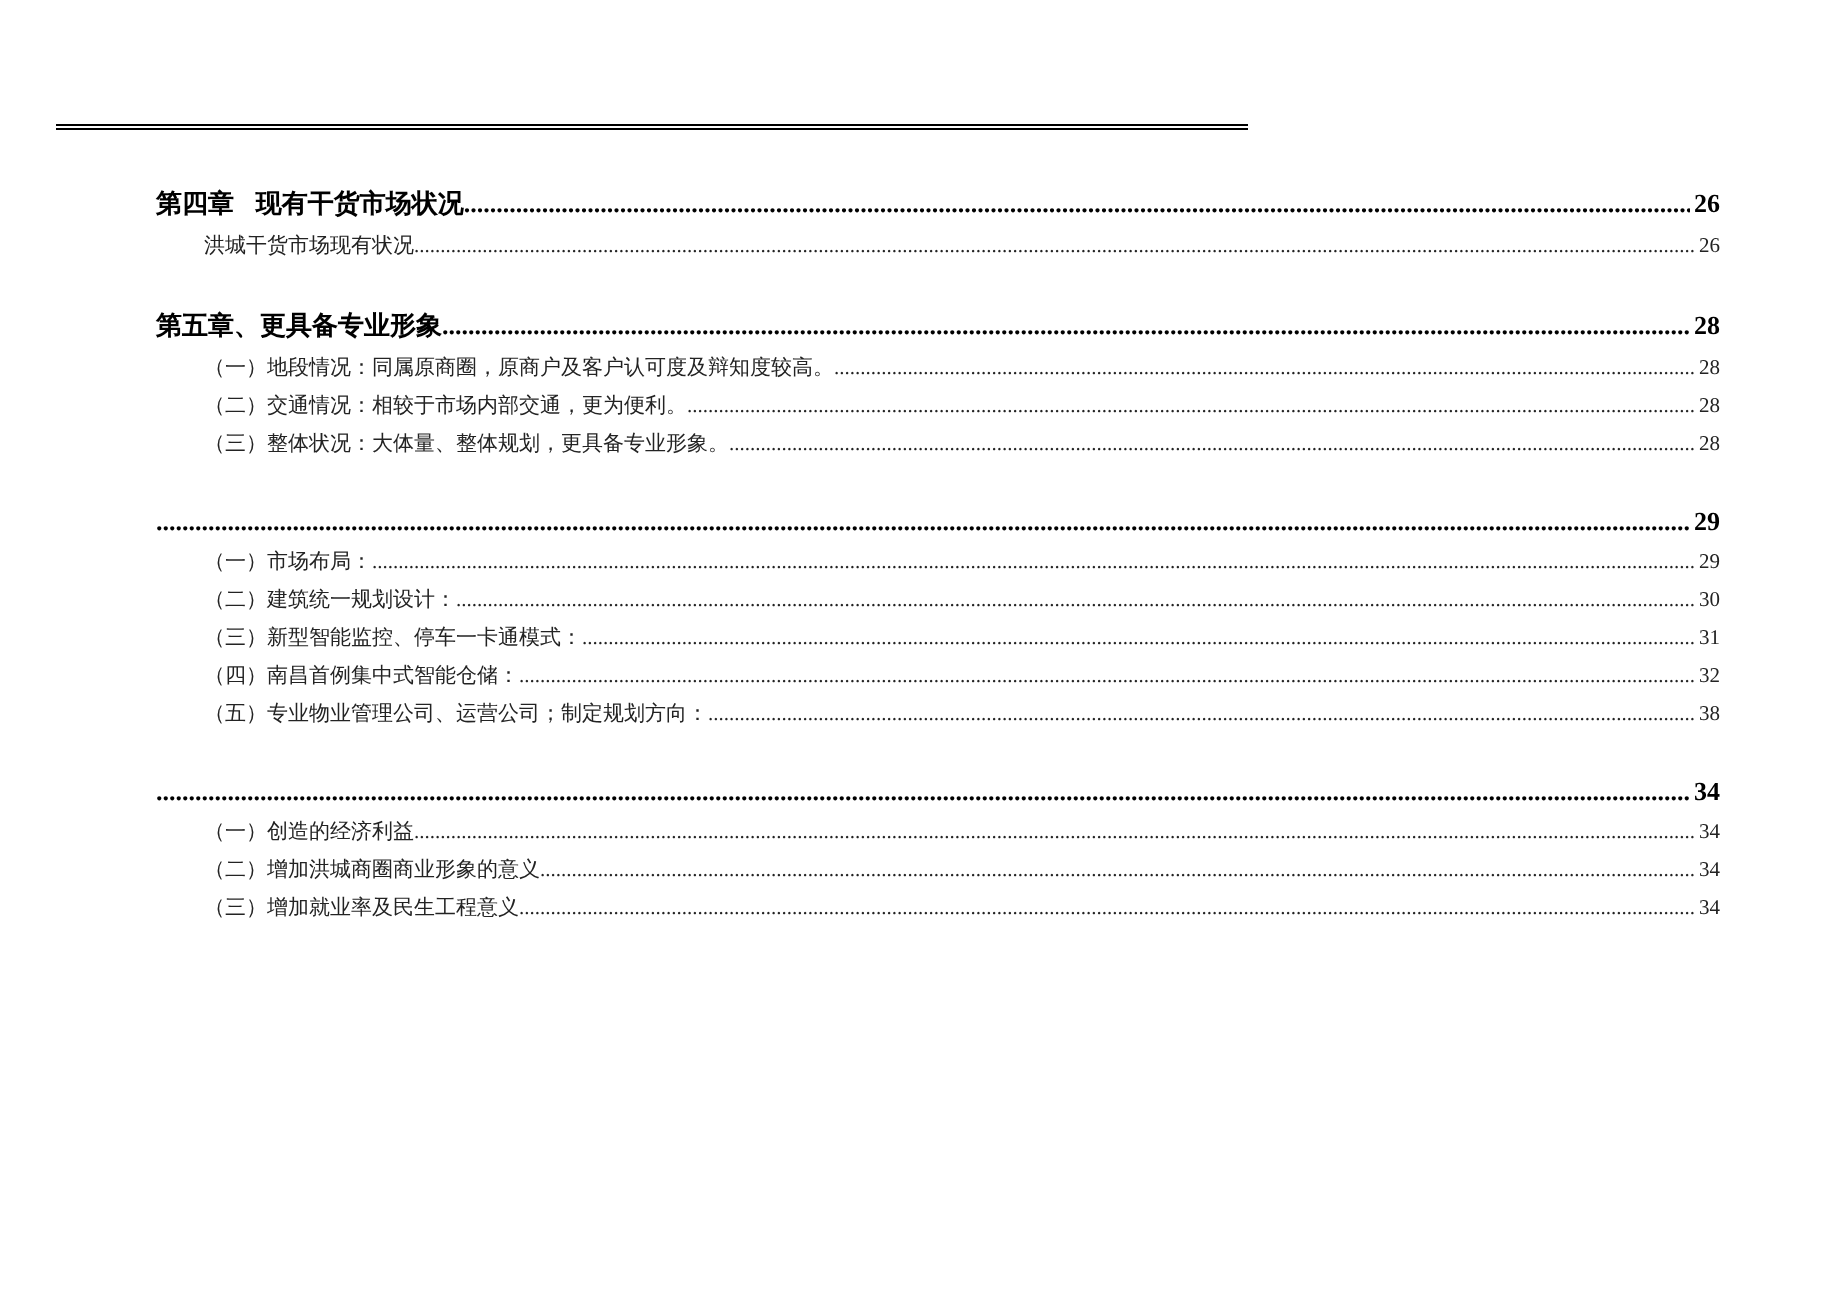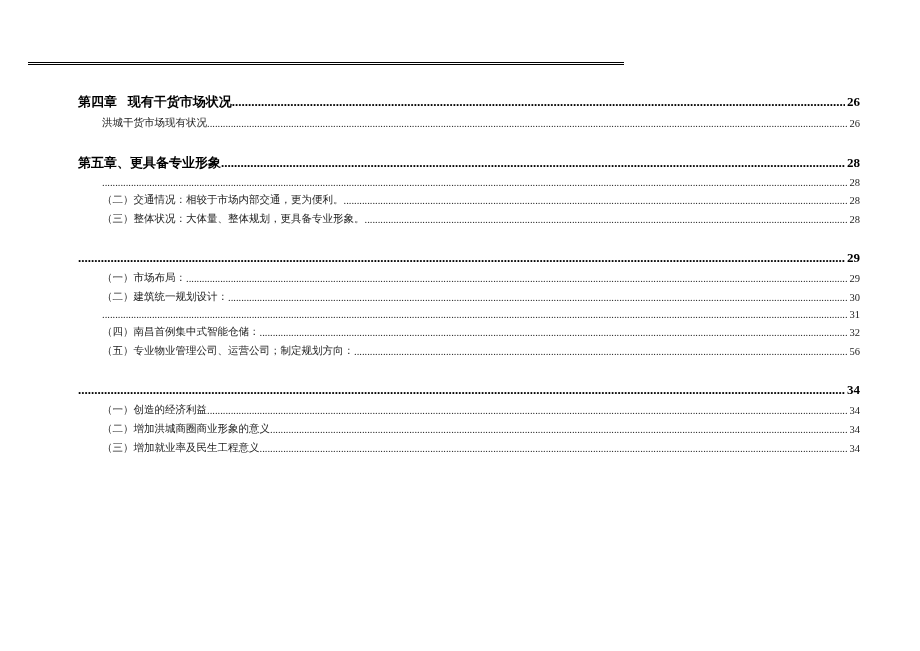--- a/index.html
+++ b/index.html
@@ -71,20 +71,21 @@
         <span class="label">洪城干货市场现有状况</span>
         <span class="leader"> ........................................................................................................................................................................................................................................................................................................................................................................................................................................................................................................................................................................................................................</span>
         <span class="pg">26</span>
       </div>
       <div class="chapter-row">
         <span class="label">第五章、更具备专业形象</span>
         <span class="leader"> ........................................................................................................................................................................................................................................................................................................................................................................................................................................................................................................................................................................................................................</span>
         <span class="pg">28</span>
       </div>
       <div class="sub-row">
+        <span class="label">（一）地段情况：同属原商圈，原商户及客户认可度及辩知度较高。</span>
         <span class="leader"> ........................................................................................................................................................................................................................................................................................................................................................................................................................................................................................................................................................................................................................</span>
         <span class="pg">28</span>
       </div>
       <div class="sub-row">
         <span class="label">（二）交通情况：相较于市场内部交通，更为便利。</span>
         <span class="leader"> ........................................................................................................................................................................................................................................................................................................................................................................................................................................................................................................................................................................................................................</span>
         <span class="pg">28</span>
       </div>
       <div class="sub-row">
         <span class="label">（三）整体状况：大体量、整体规划，更具备专业形象。</span>
@@ -99,32 +100,33 @@
         <span class="label">（一）市场布局：</span>
         <span class="leader"> ........................................................................................................................................................................................................................................................................................................................................................................................................................................................................................................................................................................................................................</span>
         <span class="pg">29</span>
       </div>
       <div class="sub-row">
         <span class="label">（二）建筑统一规划设计：</span>
         <span class="leader"> ........................................................................................................................................................................................................................................................................................................................................................................................................................................................................................................................................................................................................................</span>
         <span class="pg">30</span>
       </div>
       <div class="sub-row">
+        <span class="label">（三）新型智能监控、停车一卡通模式：</span>
         <span class="leader"> ........................................................................................................................................................................................................................................................................................................................................................................................................................................................................................................................................................................................................................</span>
         <span class="pg">31</span>
       </div>
       <div class="sub-row">
         <span class="label">（四）南昌首例集中式智能仓储：</span>
         <span class="leader"> ........................................................................................................................................................................................................................................................................................................................................................................................................................................................................................................................................................................................................................</span>
         <span class="pg">32</span>
       </div>
       <div class="sub-row">
         <span class="label">（五）专业物业管理公司、运营公司；制定规划方向：</span>
         <span class="leader"> ........................................................................................................................................................................................................................................................................................................................................................................................................................................................................................................................................................................................................................</span>
-        <span class="pg">56</span>
+        <span class="pg">38</span>
       </div>
       <div class="chapter-row">
         <span class="leader"> ........................................................................................................................................................................................................................................................................................................................................................................................................................................................................................................................................................................................................................</span>
         <span class="pg">34</span>
       </div>
       <div class="sub-row">
         <span class="label">（一）创造的经济利益</span>
         <span class="leader"> ........................................................................................................................................................................................................................................................................................................................................................................................................................................................................................................................................................................................................................</span>
         <span class="pg">34</span>
       </div>

